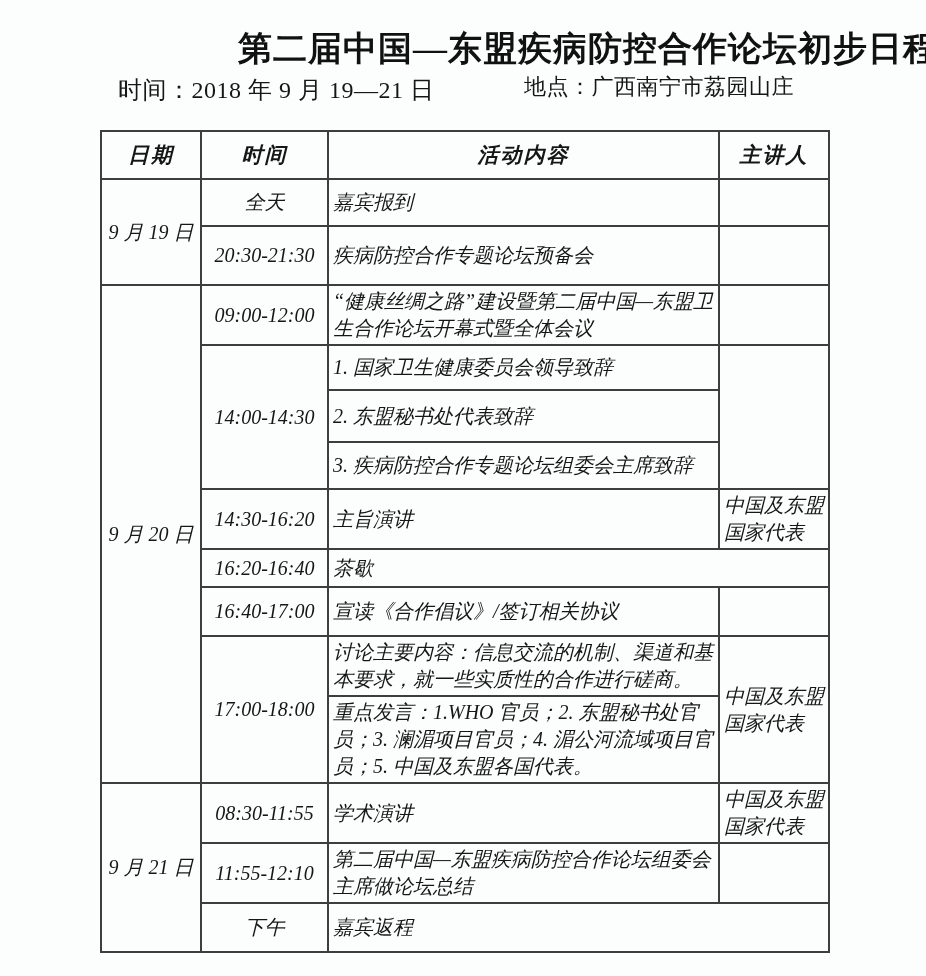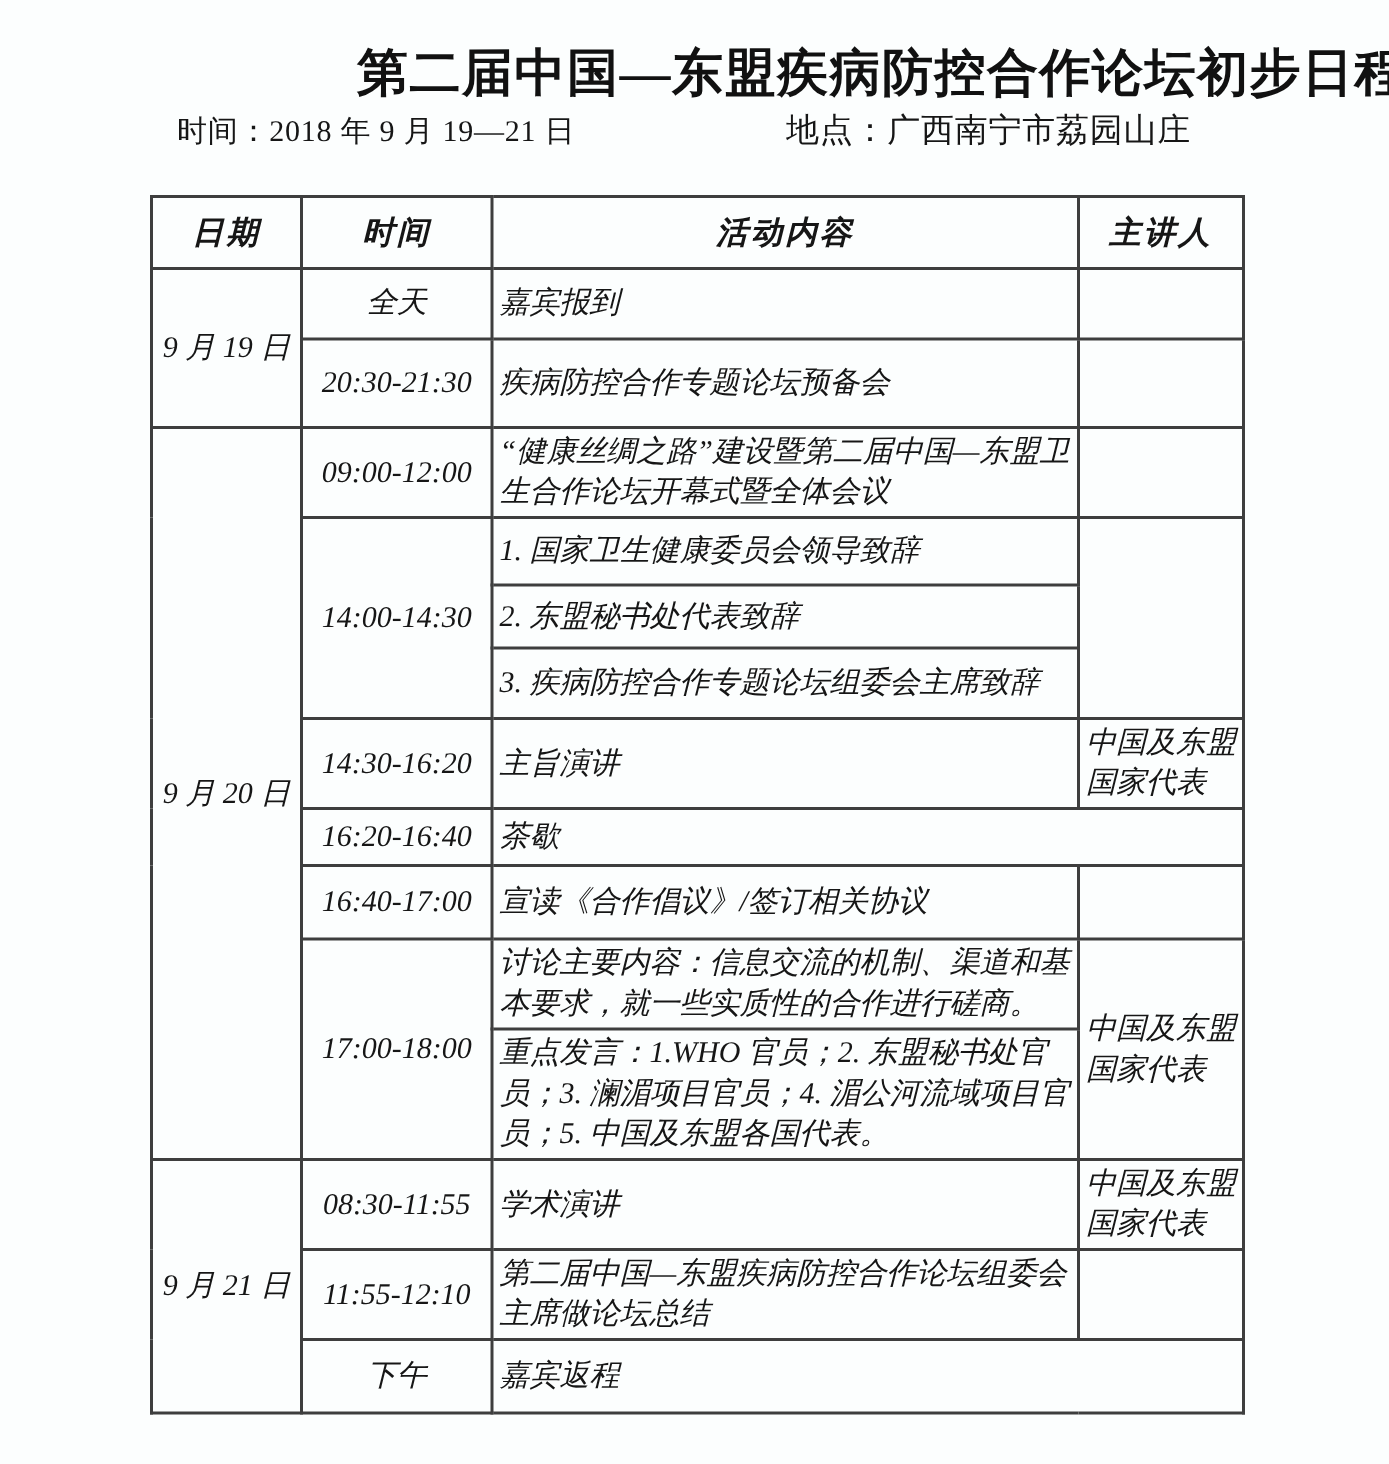--- a/index.html
+++ b/index.html
@@ -25,21 +25,21 @@
     text-align: right;
     font-size: 34px;
     font-weight: bold;
     letter-spacing: 1px;
     color: #111;
   }
   .info-time {
     position: absolute;
     left: 118px;
     top: 74px;
-    font-size: 20px;
+    font-size: 24px;
     letter-spacing: 0.5px;
   }
   .info-location {
     position: absolute;
     left: 524px;
     top: 72px;
     font-size: 22px;
     letter-spacing: 0.5px;
   }
   table.schedule {
@@ -126,21 +126,21 @@
       <td class="c-content">“健康丝绸之路”建设暨第二届中国—东盟卫生合作论坛开幕式暨全体会议</td>
       <td class="c-speaker"></td>
     </tr>
 
     <tr style="height:45px">
       <td class="c-time" rowspan="3">14:00-14:30</td>
       <td class="c-content">1. 国家卫生健康委员会领导致辞</td>
       <td class="c-speaker" rowspan="3"></td>
     </tr>
 
-    <tr style="height:42px">
+    <tr style="height:52px">
       <td class="c-content">2. 东盟秘书处代表致辞</td>
     </tr>
 
     <tr style="height:47px">
       <td class="c-content">3. 疾病防控合作专题论坛组委会主席致辞</td>
     </tr>
 
     <tr style="height:55px">
       <td class="c-time">14:30-16:20</td>
       <td class="c-content">主旨演讲</td>

